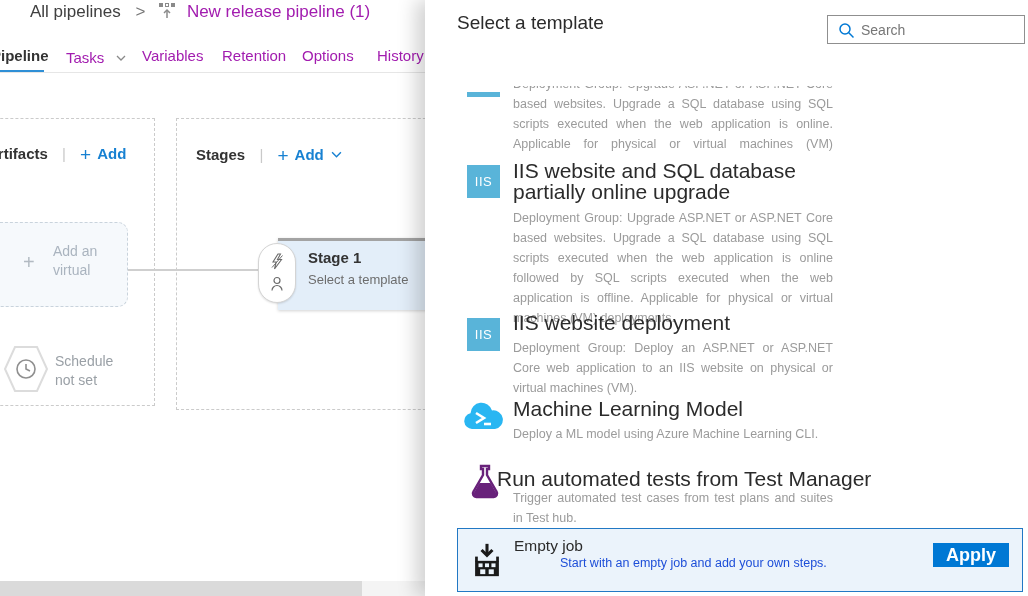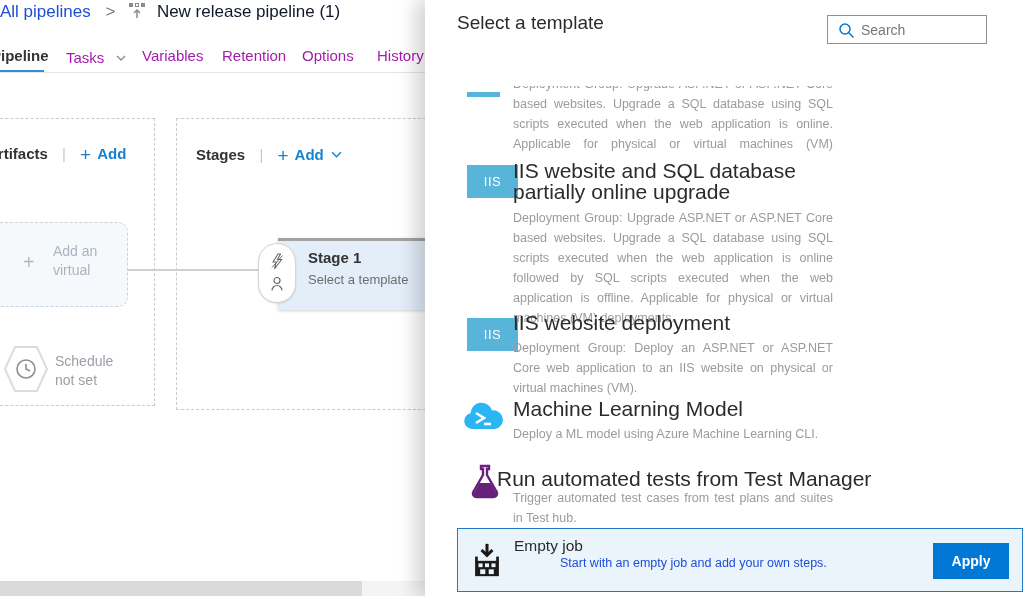--- a/index.html
+++ b/index.html
@@ -4,24 +4,24 @@
 <style>
   * { margin:0; padding:0; box-sizing:border-box; }
   html,body { background:#fff; }
   body { font-family:"Liberation Sans","DejaVu Sans",sans-serif; }
   .app { position:relative; width:1028px; height:596px; background:#fff; overflow:hidden; }
 
   
   .left { position:absolute; left:0; top:0; width:425px; height:596px; overflow:hidden; background:#fff; }
 
   .breadcrumb { position:absolute; left:0; top:2px; height:26px; white-space:nowrap; font-size:17px; }
-  .bc-link { color:#1d4ed8; cursor:pointer; }
+  .bc-link { color:#404040; cursor:pointer;padding-left:30px; }
   .bc-sep { color:#777; margin:0 8px 0 10px; }
   .bc-icon { display:inline-block; vertical-align:-3px; margin-right:6px; }
-  .bc-title { color:#0f172a; }
+  .bc-title { color:#a21caf; }
 
   .tabbar-line { position:absolute; left:0; top:72px; width:425px; height:1px; background:#e6e6e6; }
   .tab { position:absolute; top:47px; font-size:15px; color:#a21caf; cursor:pointer; white-space:nowrap; }
   .tab.active { color:#333; font-weight:bold; }
   .tab-underline { position:absolute; left:-9px; top:70px; width:53px; height:3px; background:#2f8fd6; }
 
   .dashed-panel { position:absolute; border:1px dashed #cbcbcb; background:transparent; }
   .panel-artifacts { left:-20px; top:118px; width:175px; height:288px; }
   .panel-stages   { left:176px; top:118px; width:270px; height:292px; }
 
@@ -55,43 +55,43 @@
   .hscroll-thumb { position:absolute; left:0; top:0; width:362px; height:15px; background:#dadada; cursor:grab; }
 
   
   .right-panel { position:absolute; left:425px; top:0; width:603px; height:596px; background:#fff;
     box-shadow:-9px 0 18px rgba(0,0,0,.18); }
   .rp-title { position:absolute; left:32px; top:12px; font-size:19px; color:#2b2b2b; }
   .rp-sub { position:absolute; left:32px; top:46px; font-size:13px; color:#8d8d8d; white-space:nowrap; }
   .rp-sub .link { color:#0b77d0; font-weight:bold; font-size:14px; margin-left:8px; cursor:pointer; }
   .rp-sub .ej-ic { display:inline-block; vertical-align:-3px; margin-left:10px; }
 
-  .searchbox { position:absolute; left:402px; top:15px; width:160px; height:29px; border:1px solid #8f8f8f; background:#fff; }
+  .searchbox { position:absolute; left:402px; top:15px; width:198px; height:29px; border:1px solid #8f8f8f; background:#fff; }
   .searchbox svg { position:absolute; left:10px; top:6px; }
   .searchbox input { position:absolute; left:33px; top:1px; width:158px; height:25px; border:none; outline:none;
     font-size:14px; color:#333; font-family:inherit; background:transparent; }
   .searchbox input::placeholder { color:#767676; }
 
   .tpl-title { position:absolute; font-size:21px; color:#2b2b2b; cursor:pointer; line-height:21px; }
   .tpl-desc { position:absolute; width:320px; font-size:12.5px; line-height:20px; color:#9b9b9b;
     text-align:justify; text-align-last:left; }
-  .iis-badge { position:absolute; width:51px; height:33px; background:#59b4d9; color:#fff; font-size:13px;
+  .iis-badge { position:absolute; width:33px; height:33px; background:#59b4d9; color:#fff; font-size:13px;
     display:flex; align-items:center; justify-content:center; letter-spacing:.5px; }
   .iis-sliver { position:absolute; left:42px; top:92px; width:33px; height:5px; background:#59b4d9; }
   .clip-wrap { position:absolute; left:88px; top:86px; width:320px; height:70px; overflow:hidden; }
   .clip-wrap .tpl-desc { position:static; margin-top:-12px; }
 
   .tpl-icon { position:absolute; }
 
   .selected-row { position:absolute; left:32px; top:528px; width:566px; height:64px; background:#ebf3fb;
     border:1.5px solid #2178c4; cursor:pointer; }
   .sel-title { position:absolute; left:56px; top:8px; font-size:15.5px; color:#2b2b2b; }
   .sel-desc { position:absolute; left:56px; top:27px; font-size:12.5px; color:#1d4ed8;margin-left:46px; }
-  .apply-btn { position:absolute; right:13px; top:14px; width:76px; height:36px; background:#0078d4; color:#fff;
-    border:none; font-family:inherit; font-size:14px; font-weight:bold; cursor:pointer; }
+  .apply-btn { position:absolute; right:13px; top:14px; width:76px; height:24px; background:#0078d4; color:#fff;
+    border:none; font-family:inherit; font-size:18px; font-weight:bold; cursor:pointer; }
 </style>
 </head>
 <body>
 
 <div class="app">
 
   <div class="left">
 
     <div class="breadcrumb">
       <span class="bc-link">All pipelines</span>

